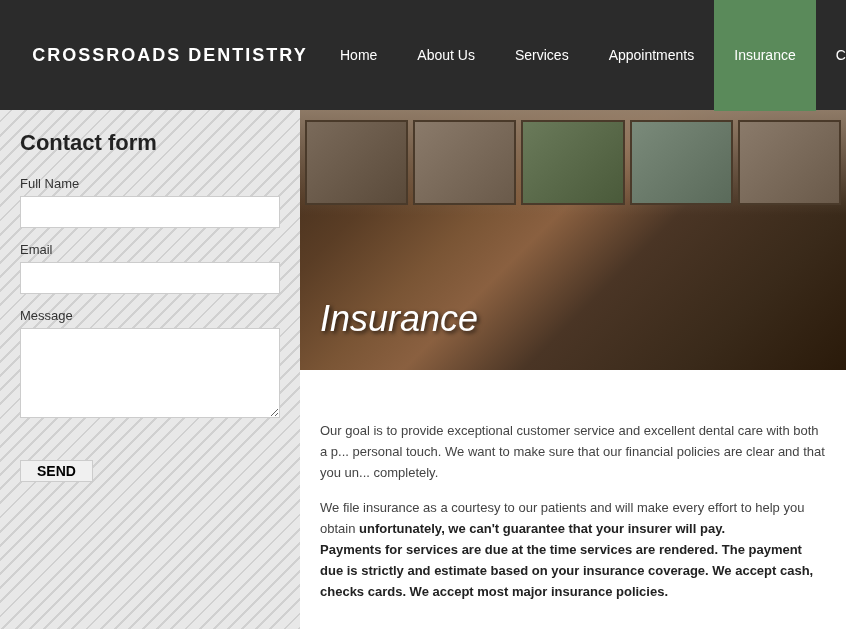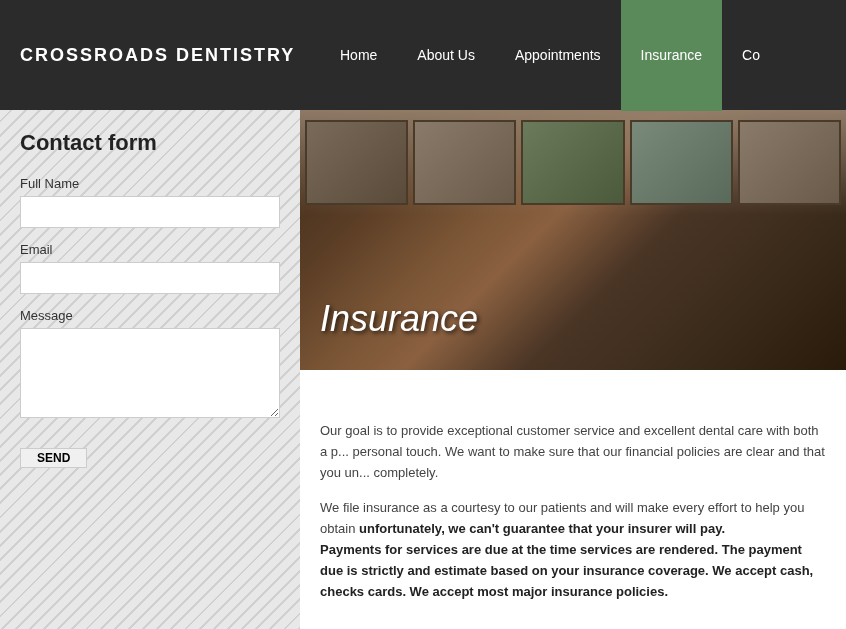--- a/index.html
+++ b/index.html
@@ -7,20 +7,21 @@
 
     
     #header {
       display: flex;
       align-items: center;
       background: #2b2b2b;
       height: 110px;
       padding: 0 20px;
       position: relative;
       z-index: 10;
+      text-align: center;
     }
     #logo-area {
       width: 300px;
       flex-shrink: 0;
     }
     #logo-text {
       color: white;
       font-size: 18px;
       font-weight: bold;
       letter-spacing: 2px;
@@ -96,24 +97,24 @@
       border: 1px solid #ccc;
       background: white;
       padding: 4px 8px;
       font-size: 13px;
       resize: vertical;
     }
     #send-btn {
       background: #f0f0f0;
       border: 1px solid #ccc;
       padding: 2px 16px;
-      font-size: 12px;
+      font-size: 14px;
       font-weight: bold;
       cursor: pointer;
-      margin-top: 12px;
+      margin-top: 24px;
     }
 
     
     #content {
       flex: 1;
       overflow-y: auto;
       background: white;
     }
     #hero {
       position: relative;
@@ -196,20 +197,21 @@
 </head>
 <body>
 
 <div id="header">
   <div id="logo-area">
     <span id="logo-text">CROSSROADS DENTISTRY</span>
   </div>
   <nav id="nav">
     <div class="nav-item">Home</div>
     <div class="nav-item">About Us</div>
+    <div class="nav-item">Services</div>
     <div class="nav-item">Appointments</div>
     <div class="nav-item active">Insurance</div>
     <div class="nav-item">Co</div>
   </nav>
 </div>
 
 <div id="main">
 
   <div id="sidebar">
     <h2>Contact form</h2>

